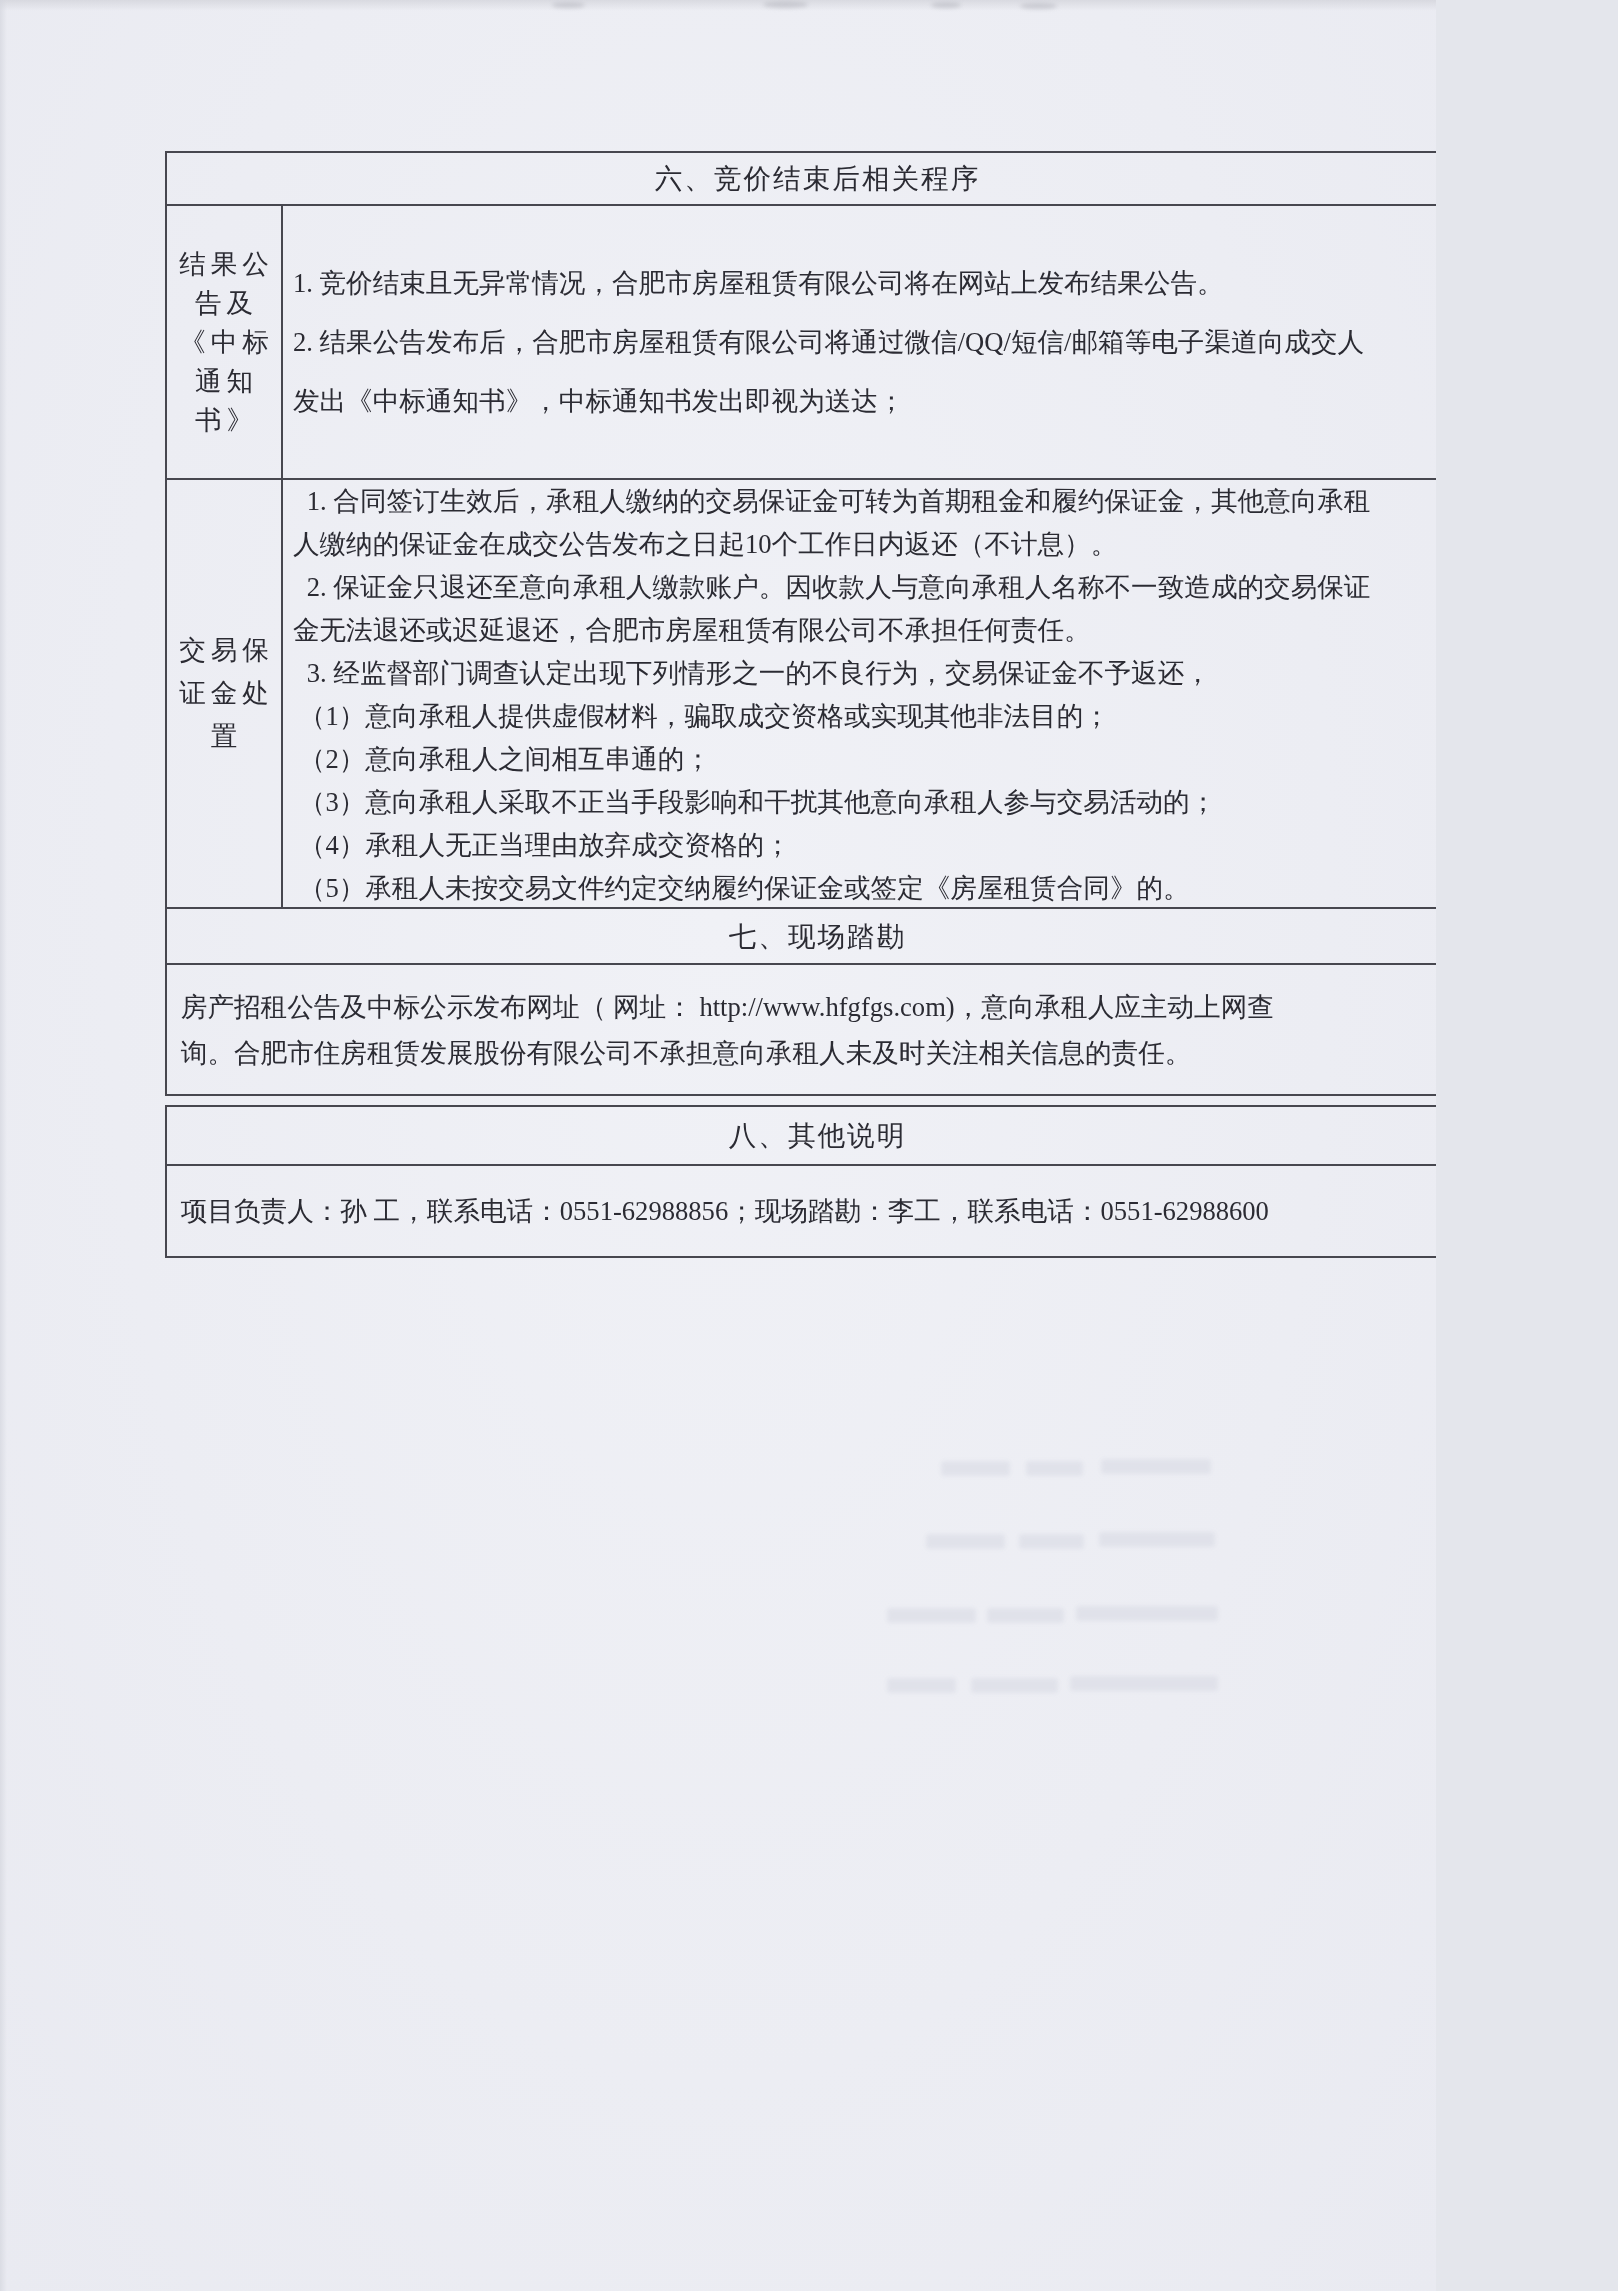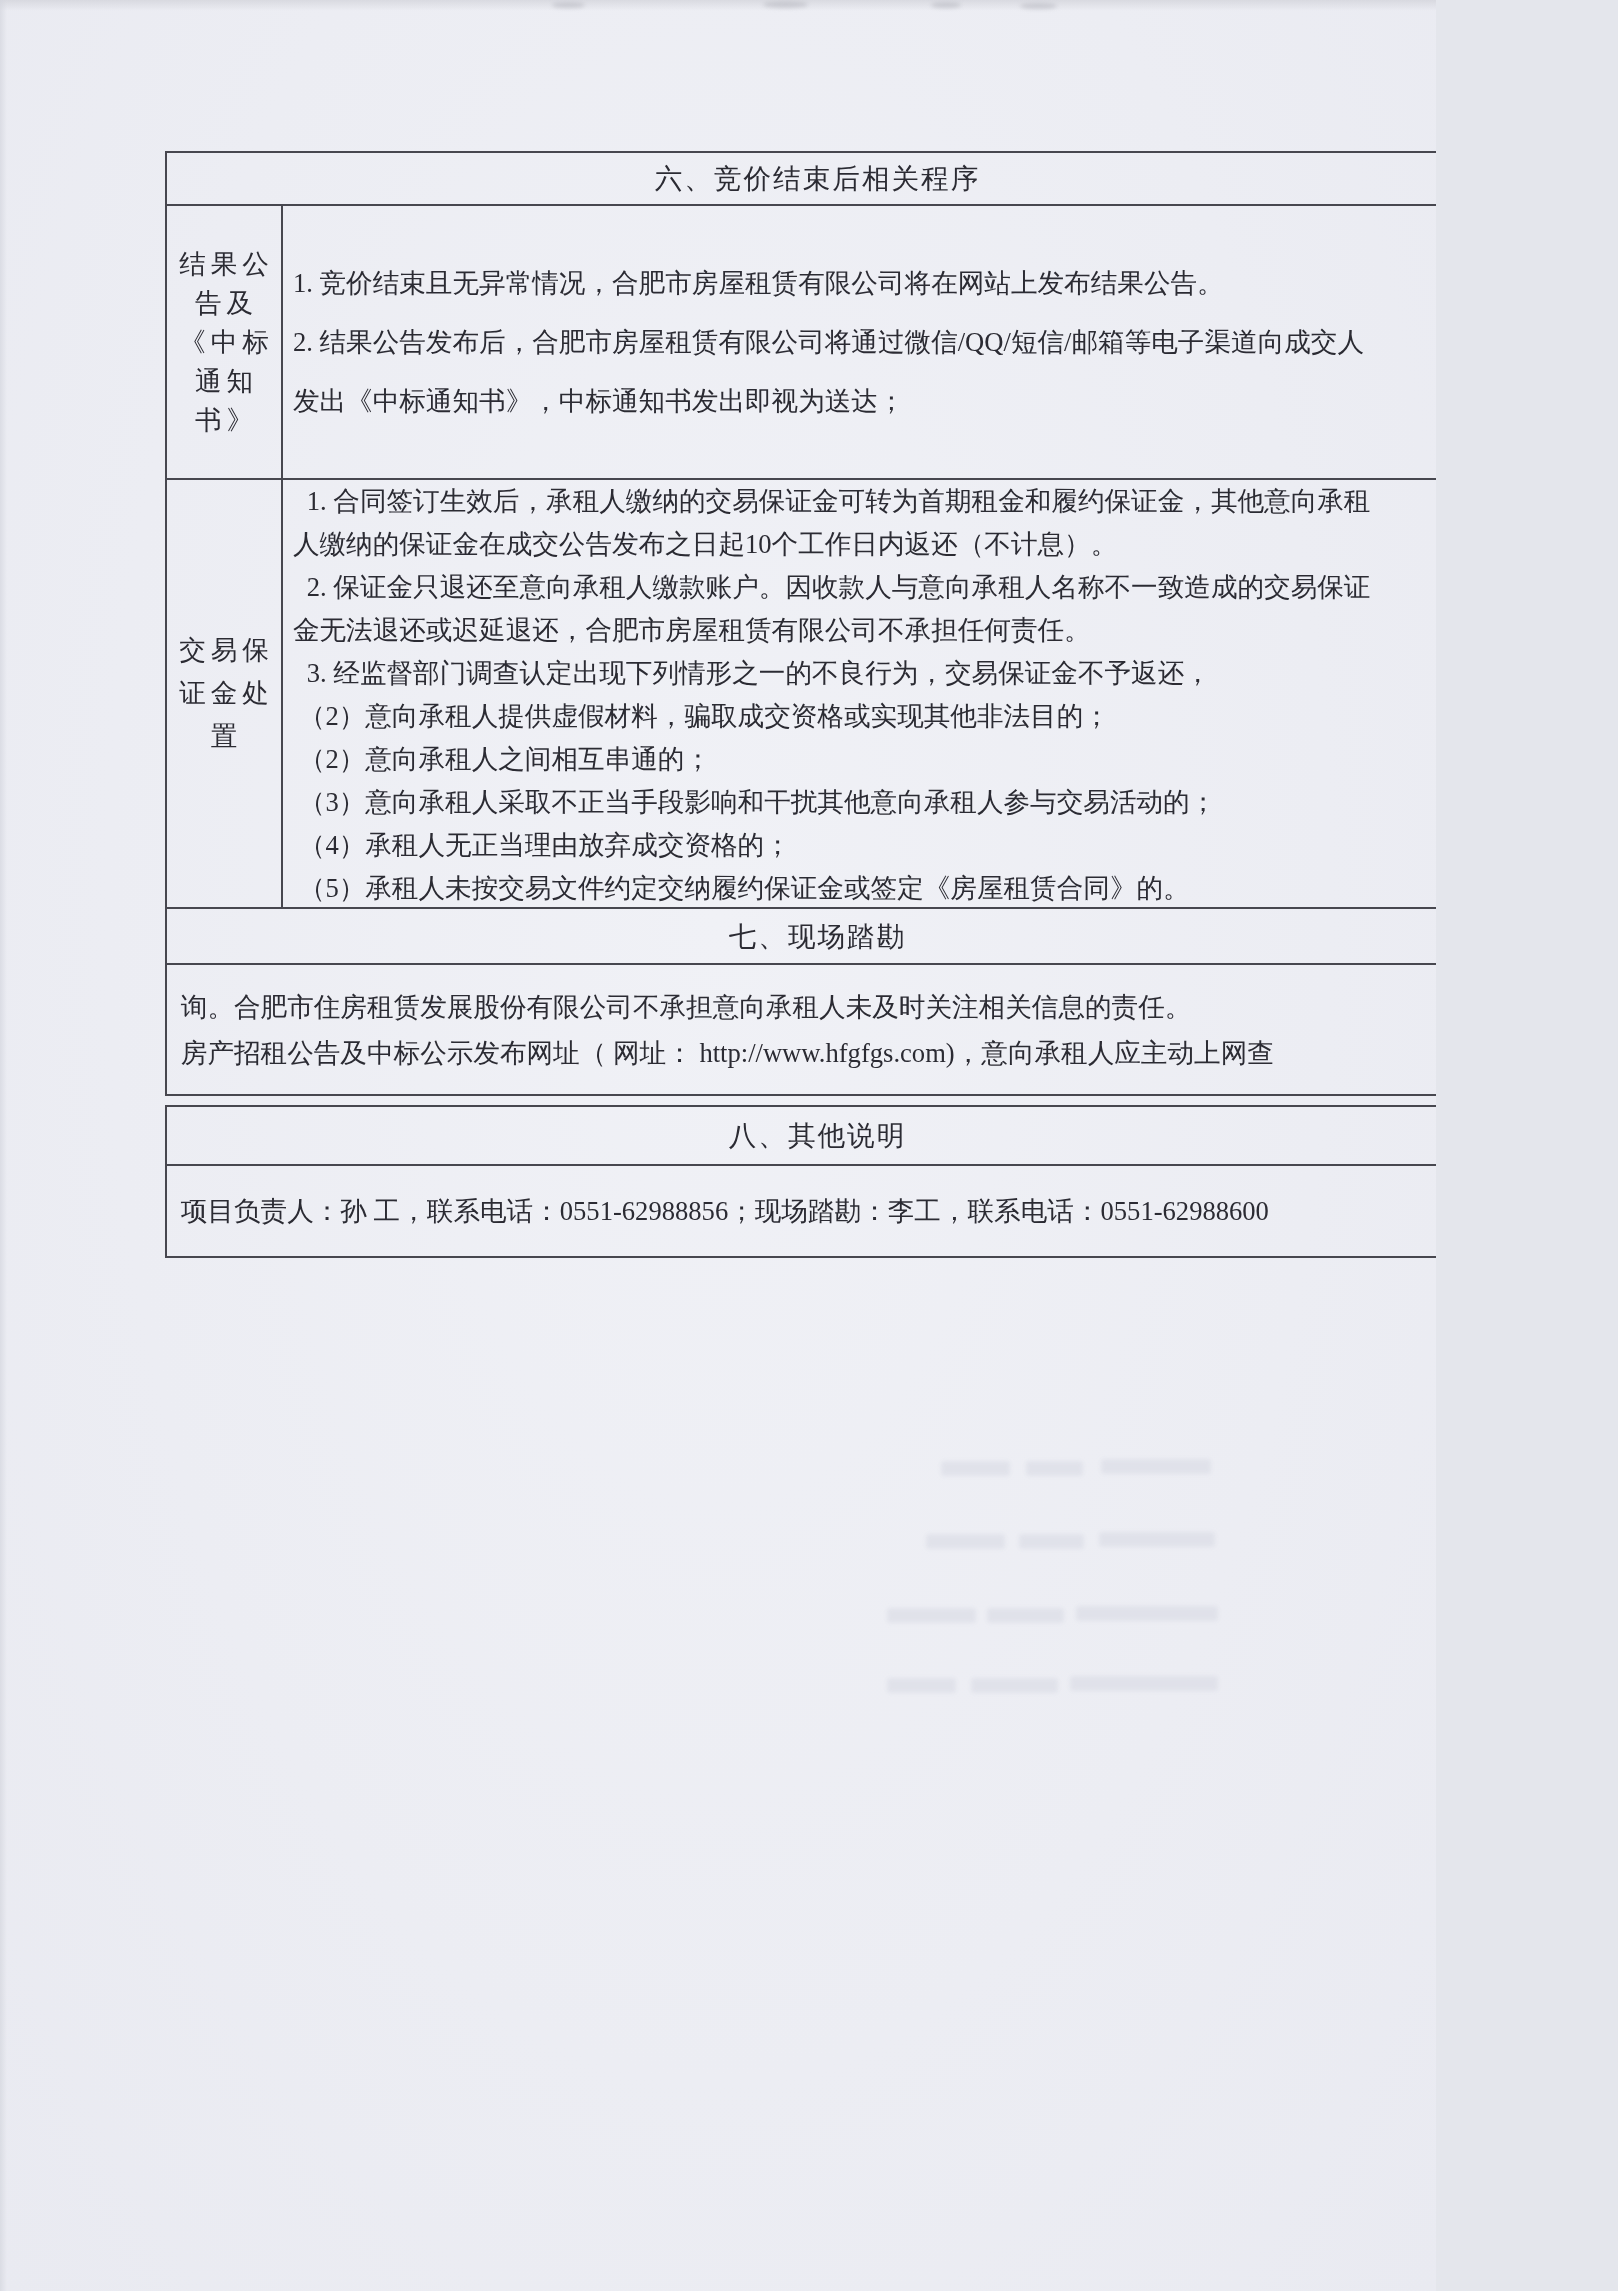--- a/index.html
+++ b/index.html
@@ -93,34 +93,34 @@
         <div class="lline">交易保</div>
         <div class="lline">证金处</div>
         <div class="lline">置</div>
       </div>
       <div class="content-cell">
         <div class="cline num">1. 合同签订生效后，承租人缴纳的交易保证金可转为首期租金和履约保证金，其他意向承租</div>
         <div class="cline">人缴纳的保证金在成交公告发布之日起10个工作日内返还（不计息）。</div>
         <div class="cline num">2. 保证金只退还至意向承租人缴款账户。因收款人与意向承租人名称不一致造成的交易保证</div>
         <div class="cline">金无法退还或迟延退还，合肥市房屋租赁有限公司不承担任何责任。</div>
         <div class="cline num">3. 经监督部门调查认定出现下列情形之一的不良行为，交易保证金不予返还，</div>
-        <div class="cline paren">（2）意向承租人提供虚假材料，骗取成交资格或实现其他非法目的；</div>
+        <div class="cline paren">（1）意向承租人提供虚假材料，骗取成交资格或实现其他非法目的；</div>
         <div class="cline paren">（2）意向承租人之间相互串通的；</div>
         <div class="cline paren">（3）意向承租人采取不正当手段影响和干扰其他意向承租人参与交易活动的；</div>
         <div class="cline paren">（4）承租人无正当理由放弃成交资格的；</div>
         <div class="cline paren">（5）承租人未按交易文件约定交纳履约保证金或签定《房屋租赁合同》的。</div>
       </div>
     </div>
 
     <div class="t-header h7">
       <span>七、现场踏勘</span>
     </div>
     <div class="fullrow">
+      <div class="cline">房产招租公告及中标公示发布网址（ 网址： http://www.hfgfgs.com)，意向承租人应主动上网查</div>
       <div class="cline">询。合肥市住房租赁发展股份有限公司不承担意向承租人未及时关注相关信息的责任。</div>
-      <div class="cline">房产招租公告及中标公示发布网址（ 网址： http://www.hfgfgs.com)，意向承租人应主动上网查</div>
     </div>
   </div>
 
   <div class="doc-table tableB">
     <div class="t-header h8">
       <span>八、其他说明</span>
     </div>
     <div class="contact-row">
       <span>项目负责人：孙 工，联系电话：0551-62988856；现场踏勘：李工，联系电话：0551-62988600</span>
     </div>

